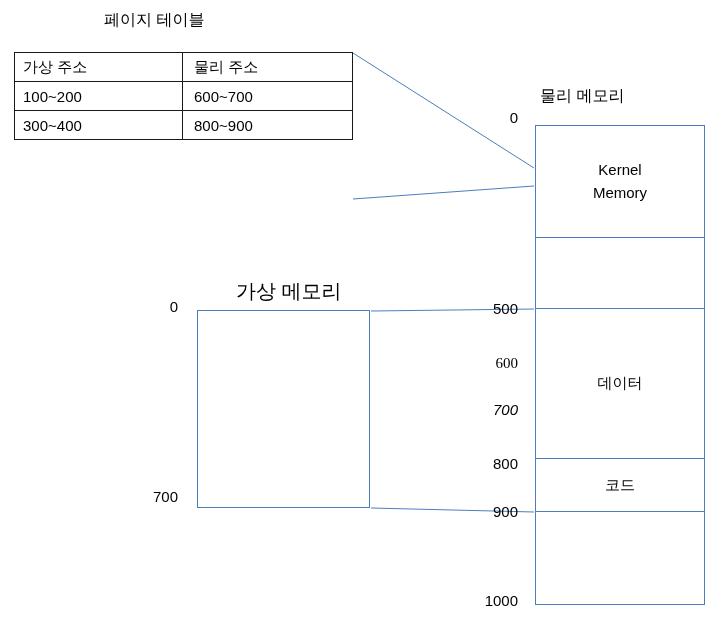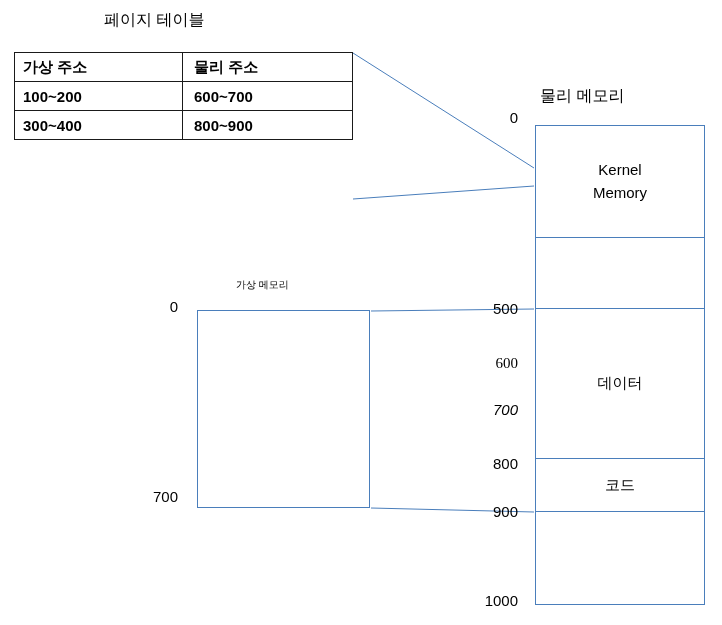--- a/index.html
+++ b/index.html
@@ -27,21 +27,21 @@
     font-size: 16px;
   }
   table.page-table {
     position: absolute;
     left: 14px; top: 52px;
     border-collapse: collapse;
     background: #ffffff;
   }
   .page-table th, .page-table td {
     border: 1px solid #1a1a1a;
-    font-weight: bold;
+    font-weight: normal;
     text-align: left;
     font-size: 15px;
     padding: 3px 8px;
     height: 29px;
   }
   .page-table .col-v { width: 168px; }
   .page-table .col-p { width: 170px; padding-left: 11px; }
 
   .pm-title {
     position: absolute;
@@ -80,21 +80,21 @@
     position: absolute;
     width: 44px;
     text-align: right;
     font-size: 15px;
     transform: translateY(-50%);
   }
 
   .vm-title {
     position: absolute;
     left: 236px; top: 278px;
-    font-size: 10px;
+    font-size: 20px;
   }
   .vm-box {
     position: absolute;
     left: 197px; top: 310px;
     width: 173px; height: 198px;
     border: 1px solid #4a7ebb;
     background: #ffffff;
   }
 </style>
 </head>

